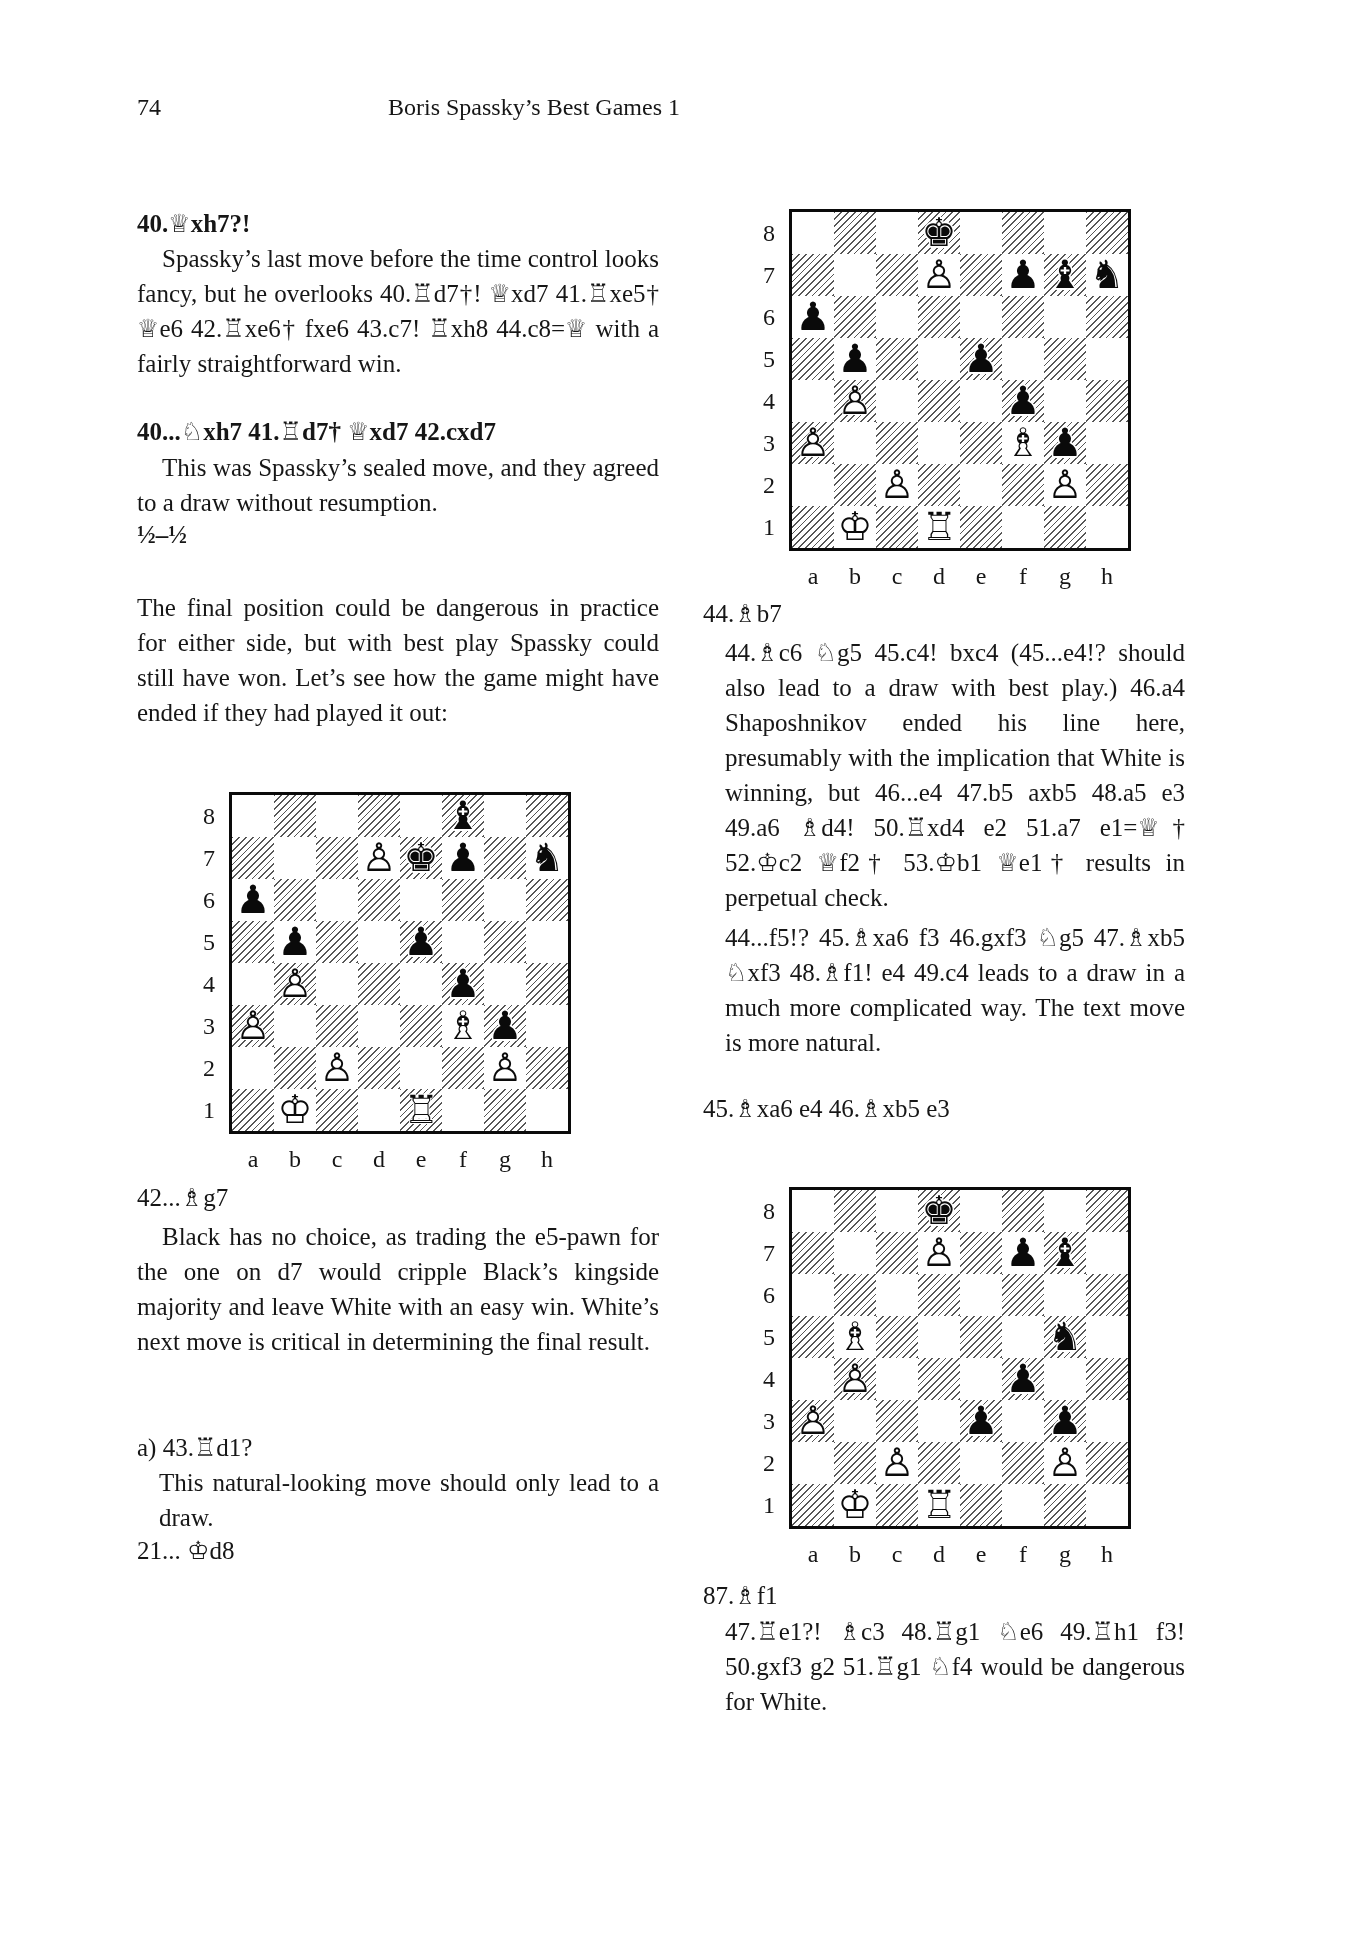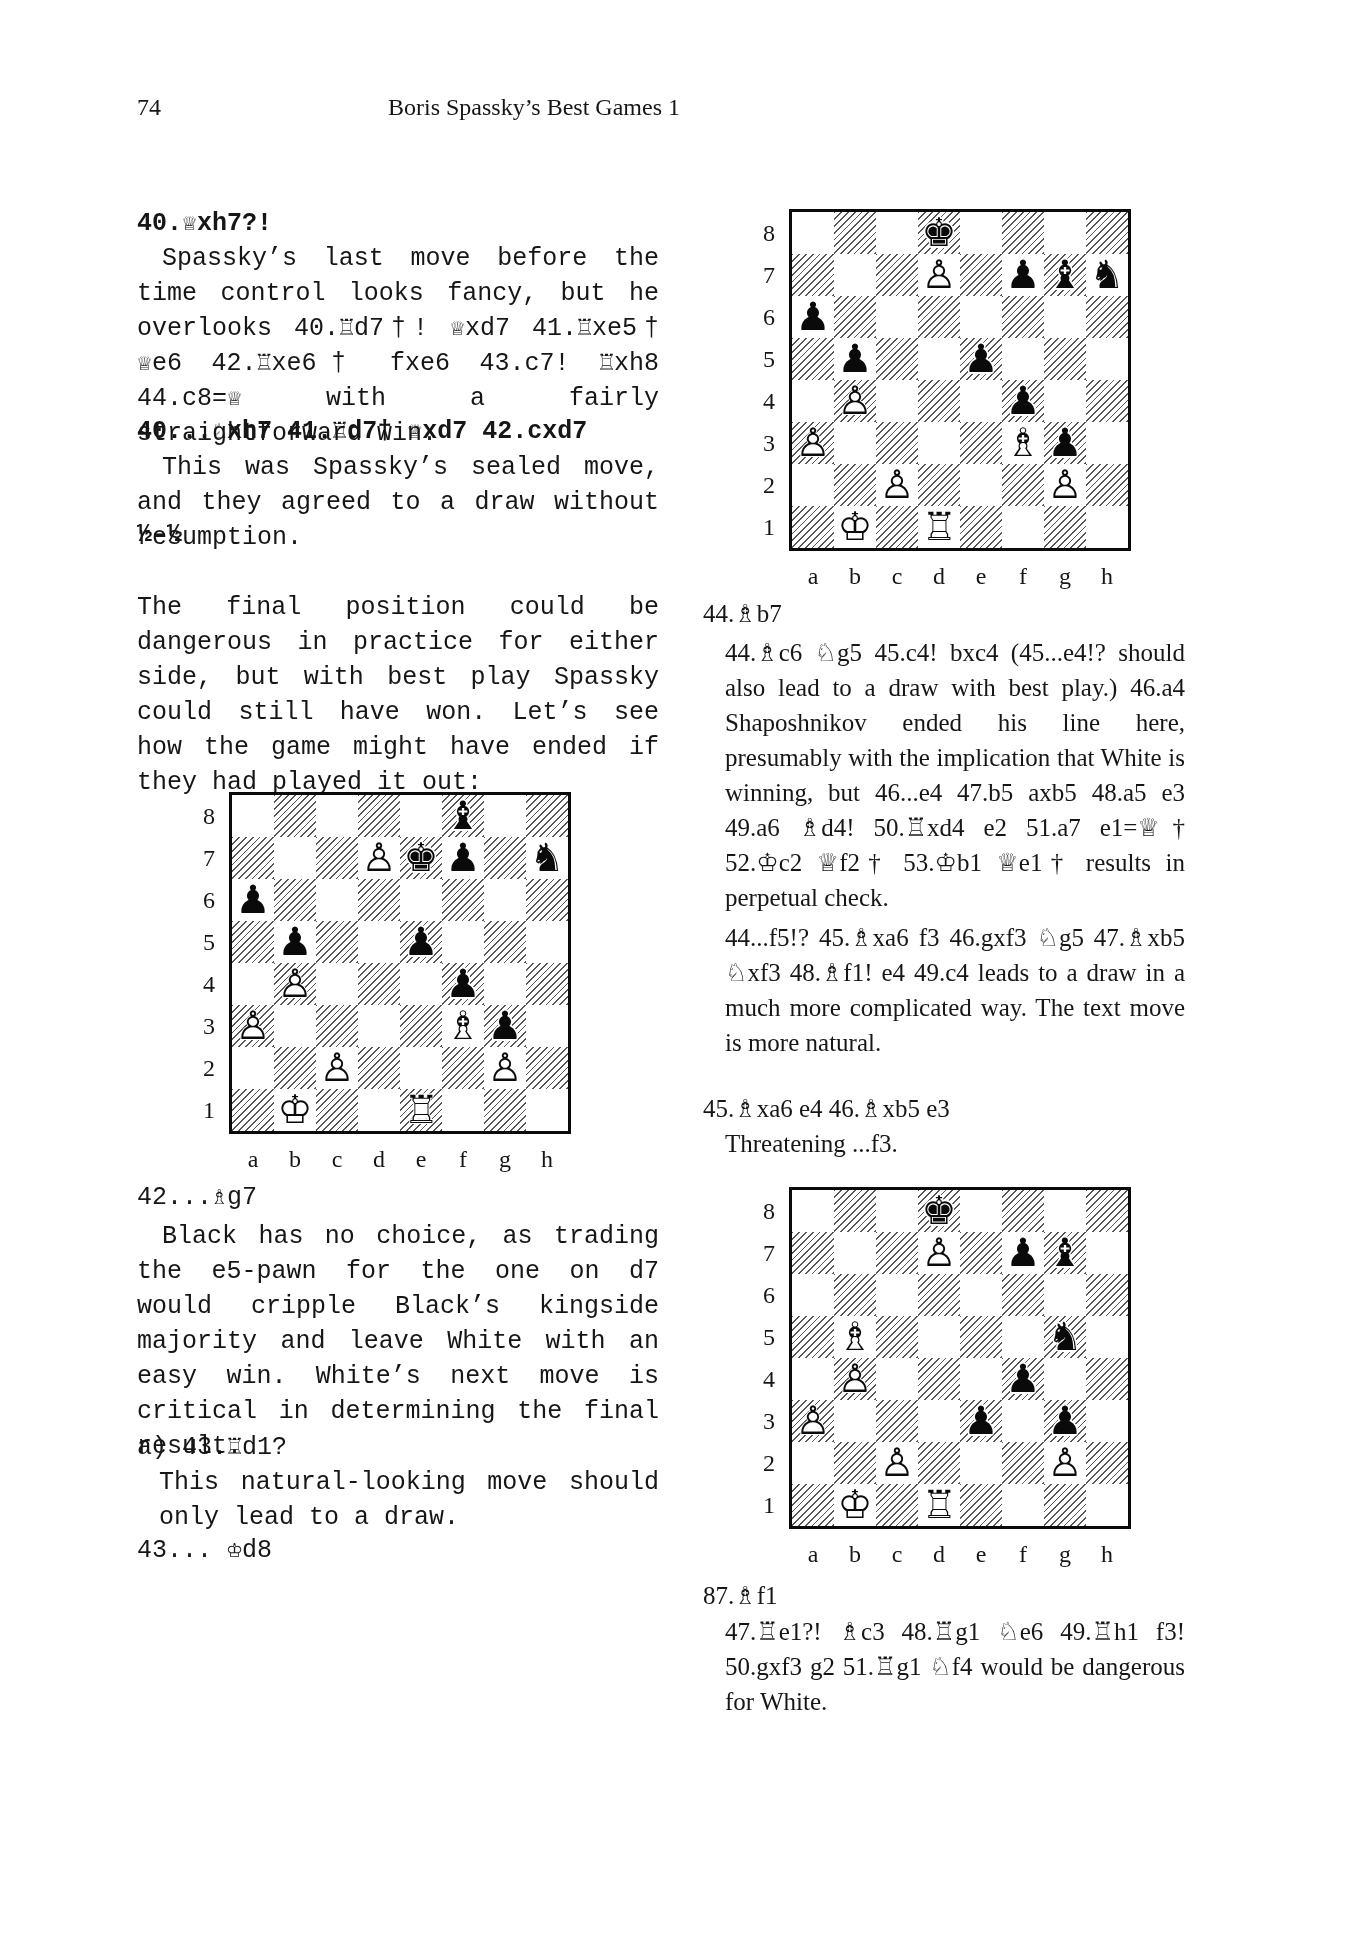--- a/index.html
+++ b/index.html
@@ -7,21 +7,21 @@
     position:relative;
     width:1362px;height:1937px;
     margin:0 auto;
     background:#ffffff;
     color:#161616;
     font-family:"Liberation Serif","DejaVu Serif","DejaVu Sans",serif;
     overflow:hidden;
     padding-left:46px;
   }
   .abs{position:absolute;}
-  .lc{left:137px;width:522px;font-family:Liberation Mono, monospace;}
+  .lc{left:137px;width:522px;}
   .rc{left:703px;width:482px;}
   .body-text{font-size:25px;line-height:35px;text-align:justify;}
   .indent{text-indent:25px;}
   .block-indent{box-sizing:border-box;padding-left:22px;}
   .move-line{font-size:25px;line-height:35px;}
   .bold{font-weight:bold;}
   .header-num{font-size:24px;}
   .header-title{font-size:24px;text-align:left;}
 
   
@@ -262,21 +262,21 @@
     </div>
 
   <div class="abs lc move-line" style="top:1180px;">42...♗g7</div>
 
   <div class="abs lc body-text indent" style="top:1219px;">Black has no choice, as trading the e5-pawn for the one on d7 would cripple Black’s kingside majority and leave White with an easy win. White’s next move is critical in determining the final result.</div>
 
   <div class="abs lc move-line" style="top:1430px;">a) 43.♖d1?</div>
 
   <div class="abs lc body-text block-indent" style="top:1465px;">This natural-looking move should only lead to a draw.</div>
 
-  <div class="abs lc move-line" style="top:1533px;">43... ♔d8</div>
+  <div class="abs lc move-line" style="top:1533px;">21... ♔d8</div>
 
   <div class="diagram" style="left:729px;top:209px;">
     <div class="board-frame">
       <div class="board">
           <div class="square light"></div>
           <div class="square dark"></div>
           <div class="square light"></div>
           <div class="square dark">
             <span class="pc">
               <span class="fill halo">♚</span>
@@ -439,21 +439,20 @@
 
   <div class="abs rc move-line" style="top:596px;">44.♗b7</div>
 
   <div class="abs rc body-text block-indent" style="top:635px;">44.♗c6 ♘g5 45.c4! bxc4 (45...e4!? should also lead to a draw with best play.) 46.a4 Shaposhnikov ended his line here, presumably with the implication that White is winning, but 46...e4 47.b5 axb5 48.a5 e3 49.a6 ♗d4! 50.♖xd4 e2 51.a7 e1=♕† 52.♔c2 ♕f2† 53.♔b1 ♕e1† results in perpetual check.</div>
 
 
   <div class="abs rc body-text block-indent" style="top:920px;">44...f5!? 45.♗xa6 f3 46.gxf3 ♘g5 47.♗xb5 ♘xf3 48.♗f1! e4 49.c4 leads to a draw in a much more complicated way. The text move is more natural.</div>
 
   <div class="abs rc move-line" style="top:1091px;">45.♗xa6 e4 46.♗xb5 e3</div>
 
-  <div class="abs rc body-text block-indent" style="top:1126px;">Threatening ...f3.</div>
 
   <div class="diagram" style="left:729px;top:1187px;">
     <div class="board-frame">
       <div class="board">
           <div class="square light"></div>
           <div class="square dark"></div>
           <div class="square light"></div>
           <div class="square dark">
             <span class="pc">
               <span class="fill halo">♚</span>

